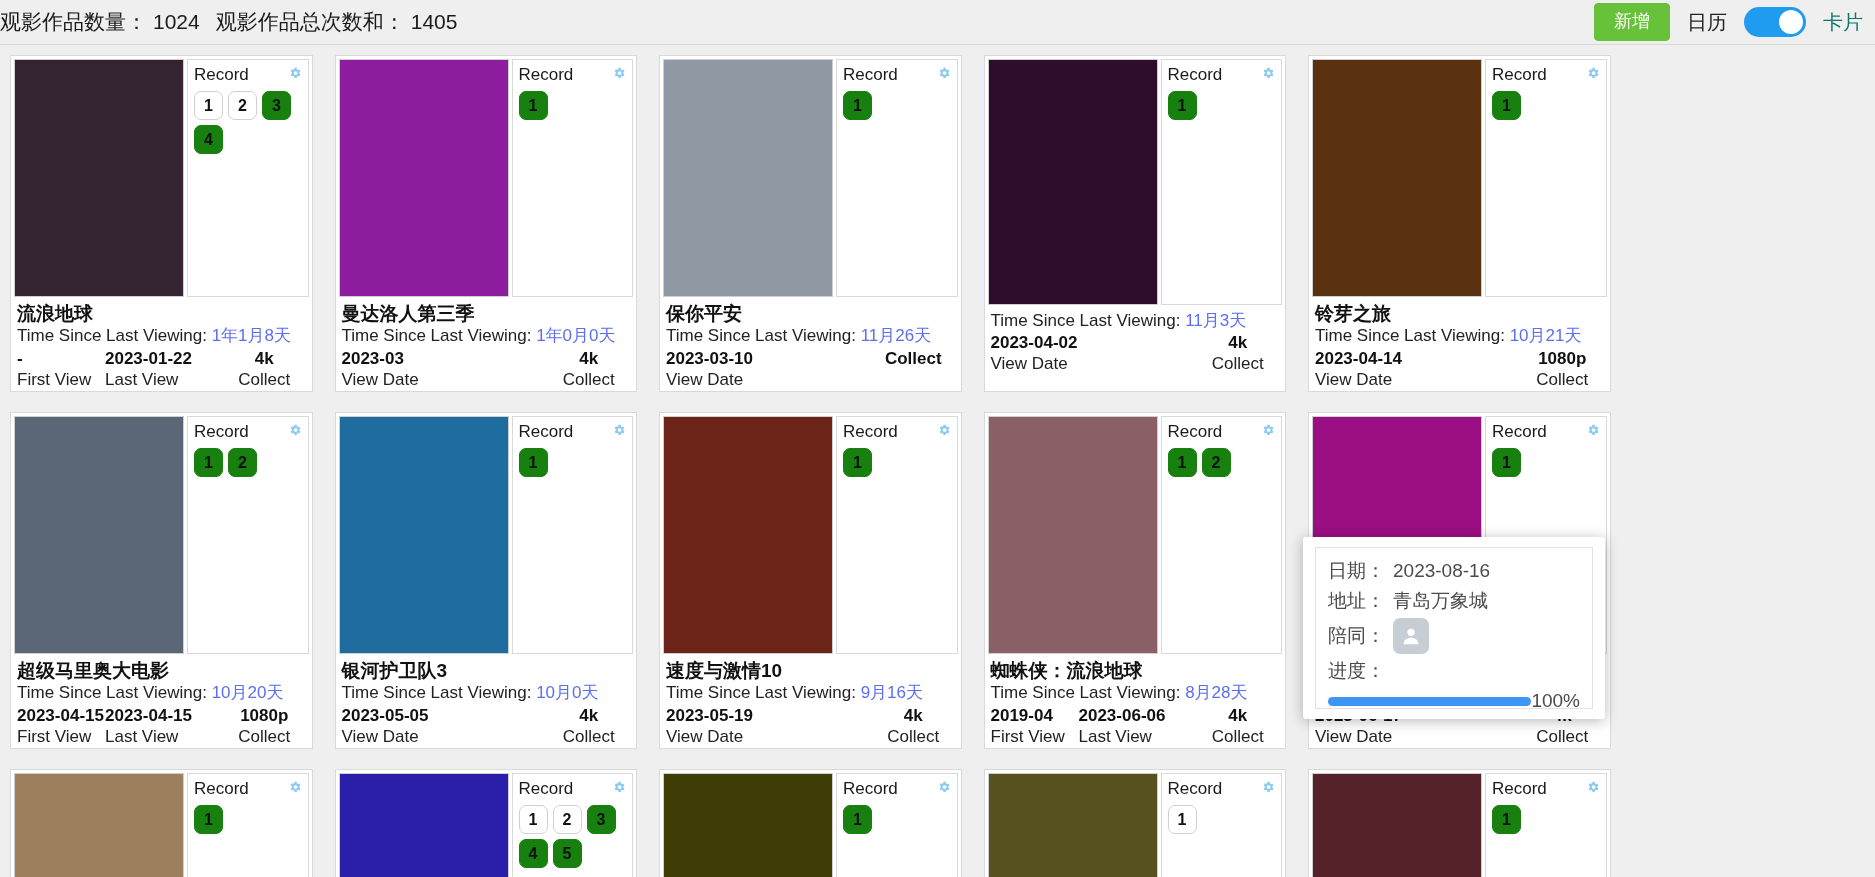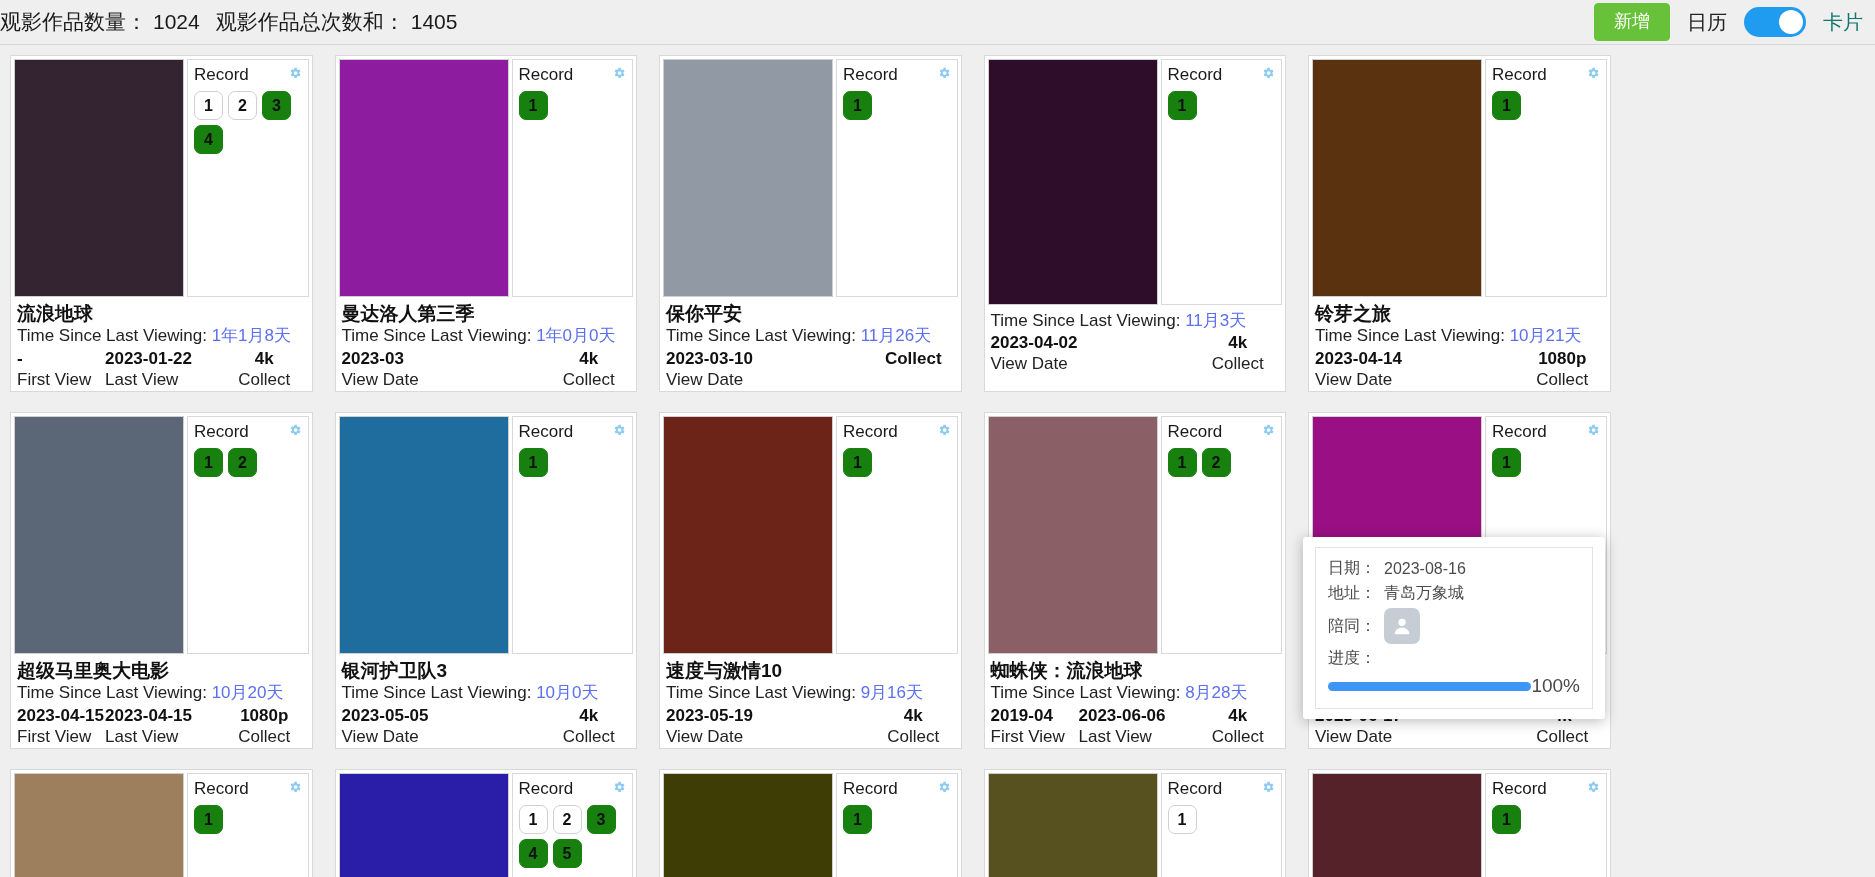--- a/index.html
+++ b/index.html
@@ -151,21 +151,21 @@
     z-index: 50;
     padding: 10px 12px;
   }
   .tooltip-inner {
     width: 100%; height: 100%;
     border: 1px solid #e2e2e2;
     padding: 10px 12px;
     display: flex; flex-direction: column;
     gap: 4px;
   }
-  .tt-row { font-size: 16px; color: #444; display: flex; align-items: center; gap: 8px; white-space: nowrap; }
+  .tt-row { font-size: 19px; color: #444; display: flex; align-items: center; gap: 8px; white-space: nowrap; }
   .tt-key { color: #4b4b4b; }
   .tt-val { color: #4b4b4b; }
   .avatar {
     width: 36px; height: 36px; border-radius: 7px;
     background: #c7cdd4; display: inline-flex;
     align-items: center; justify-content: center;
   }
   .tt-progress-row { display: flex; align-items: center; margin-top: 2px; }
   .tt-bar {
     flex: 1 1 auto; height: 9px; border-radius: 5px;

